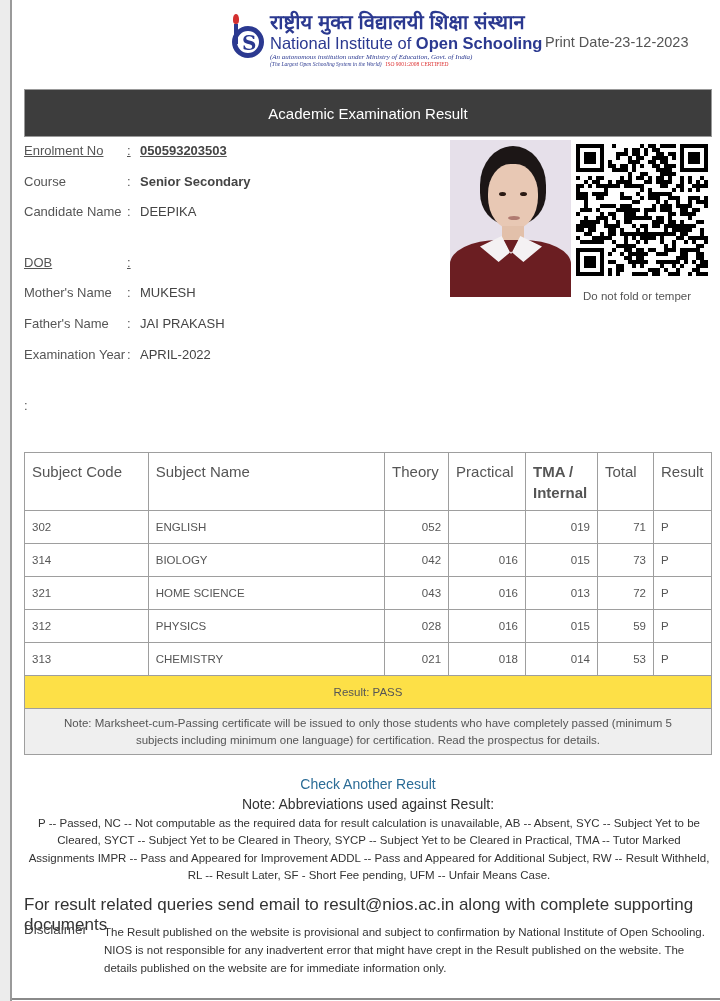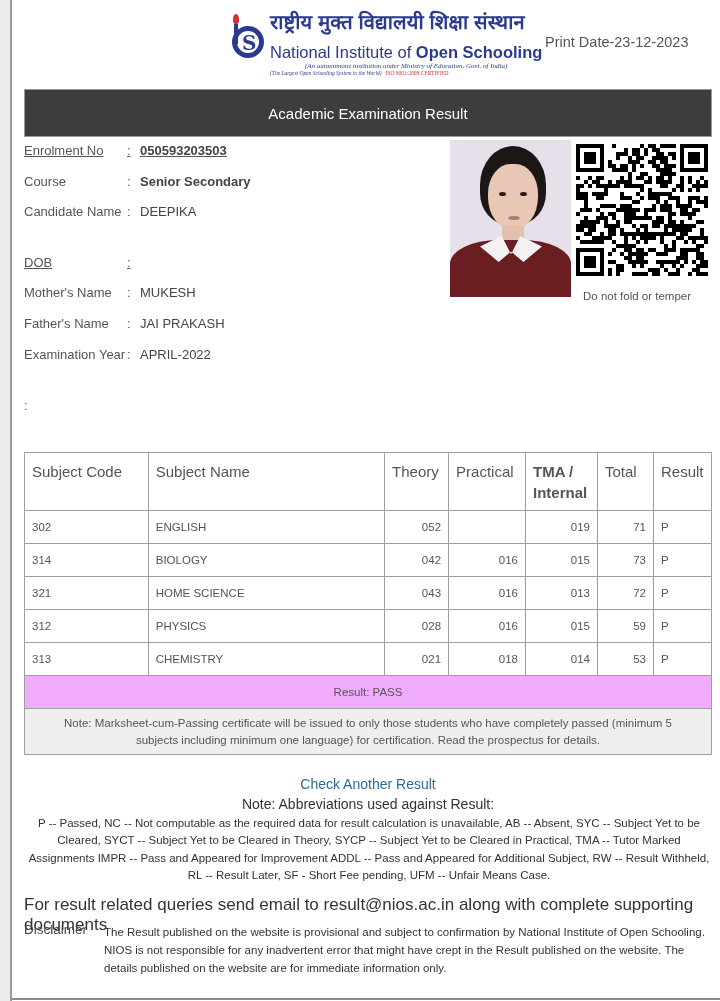--- a/index.html
+++ b/index.html
@@ -10,23 +10,23 @@
 
     
     .header { position: absolute; left: 228px; top: 12px; height: 60px; display: flex; align-items: flex-start; }
     .logo { width: 38px; height: 56px; position: relative; margin-right: 4px; }
     .logo .flame { position: absolute; left: 5px; top: 2px; width: 6px; height: 10px; background: #d32f2f; border-radius: 50% 50% 40% 40%; }
     .logo .stem { position: absolute; left: 6px; top: 12px; width: 4px; height: 20px; background: #2b3990; }
     .logo .ring { position: absolute; left: 4px; top: 14px; width: 32px; height: 32px; border: 5px solid #2b3990; border-radius: 50%; }
     .logo .sglyph { position: absolute; left: 14px; top: 19px; font-size: 20px; font-weight: bold; color: #2b3990; font-family: "DejaVu Serif", serif; }
     .htext { display: flex; flex-direction: column; line-height: 1; }
     .hindi { font-size: 20px; color: #2b3990; font-weight: bold; height: 22px; letter-spacing: 0.2px; }
-    .eng { font-size: 16.5px; color: #2b3990; margin-top: 10px; white-space: nowrap; text-align: center; }
+    .eng { font-size: 16.5px; color: #2b3990; margin-top: 1px; white-space: nowrap; text-align: center; }
     .eng b { font-weight: bold; }
-    .sub1 { font-size: 7px; font-style: italic; color: #2b3990; margin-top: 2px; font-family: "Liberation Serif", serif; text-align: center; }
+    .sub1 { font-size: 7px; font-style: italic; color: #2b3990; margin-top: 2px; font-family: "Liberation Serif", serif; }
     .sub2 { font-size: 5.5px; font-style: italic; color: #2b3990; margin-top: 1px; font-family: "Liberation Serif", serif; white-space: nowrap; }
     .sub2 .iso { color: #d33; font-style: normal; margin-left: 4px; }
     .print-date { position: absolute; left: 545px; top: 34px; font-size: 14.5px; color: #555; white-space: nowrap; }
 
     
     .title-bar { position: absolute; left: 24px; top: 89px; width: 688px; height: 48px; background: #3d3d3d; border: 1px solid #999; color: #fff; font-size: 15px; display: flex; align-items: center; justify-content: center; }
 
     
     .info { position: absolute; left: 24px; top: 141px; width: 400px; }
     .info-row { display: flex; font-size: 13px; color: #555; line-height: 20px; }
@@ -49,21 +49,21 @@
     .qr-caption { position: absolute; left: 583px; top: 290px; font-size: 11.5px; color: #555; white-space: nowrap; }
 
     
     .tbl { position: absolute; left: 24px; top: 452px; width: 688px; border-collapse: collapse; font-size: 11.5px; color: #555; }
     .tbl th, .tbl td { border: 1px solid #9e9e9e; }
     .tbl th { font-weight: normal; font-size: 15px; color: #555; text-align: left; vertical-align: top; padding: 8px 7px 6px 7px; height: 58px; line-height: 21px; }
     .tbl td { height: 33px; padding: 0 7px; }
     .tbl td.num { text-align: right; }
     .tbl .c1 { width: 124px; } .tbl .c2 { width: 237px; } .tbl .c3 { width: 64px; }
     .tbl .c4 { width: 77px; } .tbl .c5 { width: 72px; font-weight: bold; } .tbl .c6 { width: 56px; } .tbl .c7 { width: 58px; }
-    .tbl td.summary { background: #f0abfc; text-align: center; height: 33px; font-size: 11.5px; }
+    .tbl td.summary { background: #fde047; text-align: center; height: 33px; font-size: 11.5px; }
     .tbl td.note { background: #efefef; text-align: center; height: 46px; font-size: 11.5px; line-height: 17px; padding: 4px 36px; }
 
     
     .check-link { position: absolute; left: 0; width: 736px; top: 776px; text-align: center; font-size: 14px; color: #2b6c96; cursor: pointer; }
     .abbr-title { position: absolute; left: 0; width: 736px; top: 796px; text-align: center; font-size: 14px; color: #333; }
     .abbr-body { position: absolute; left: 24px; width: 690px; top: 815px; text-align: center; font-size: 11.5px; color: #333; line-height: 17.3px; }
     .query { position: absolute; left: 24px; width: 690px; top: 895px; text-align: left; font-size: 17px; color: #333; }
     .disc-label { position: absolute; left: 24px; top: 922px; font-size: 13.5px; color: #444; }
     .disc-body { position: absolute; left: 104px; width: 606px; top: 923px; font-size: 11.5px; color: #333; line-height: 18px; }
   </style>

